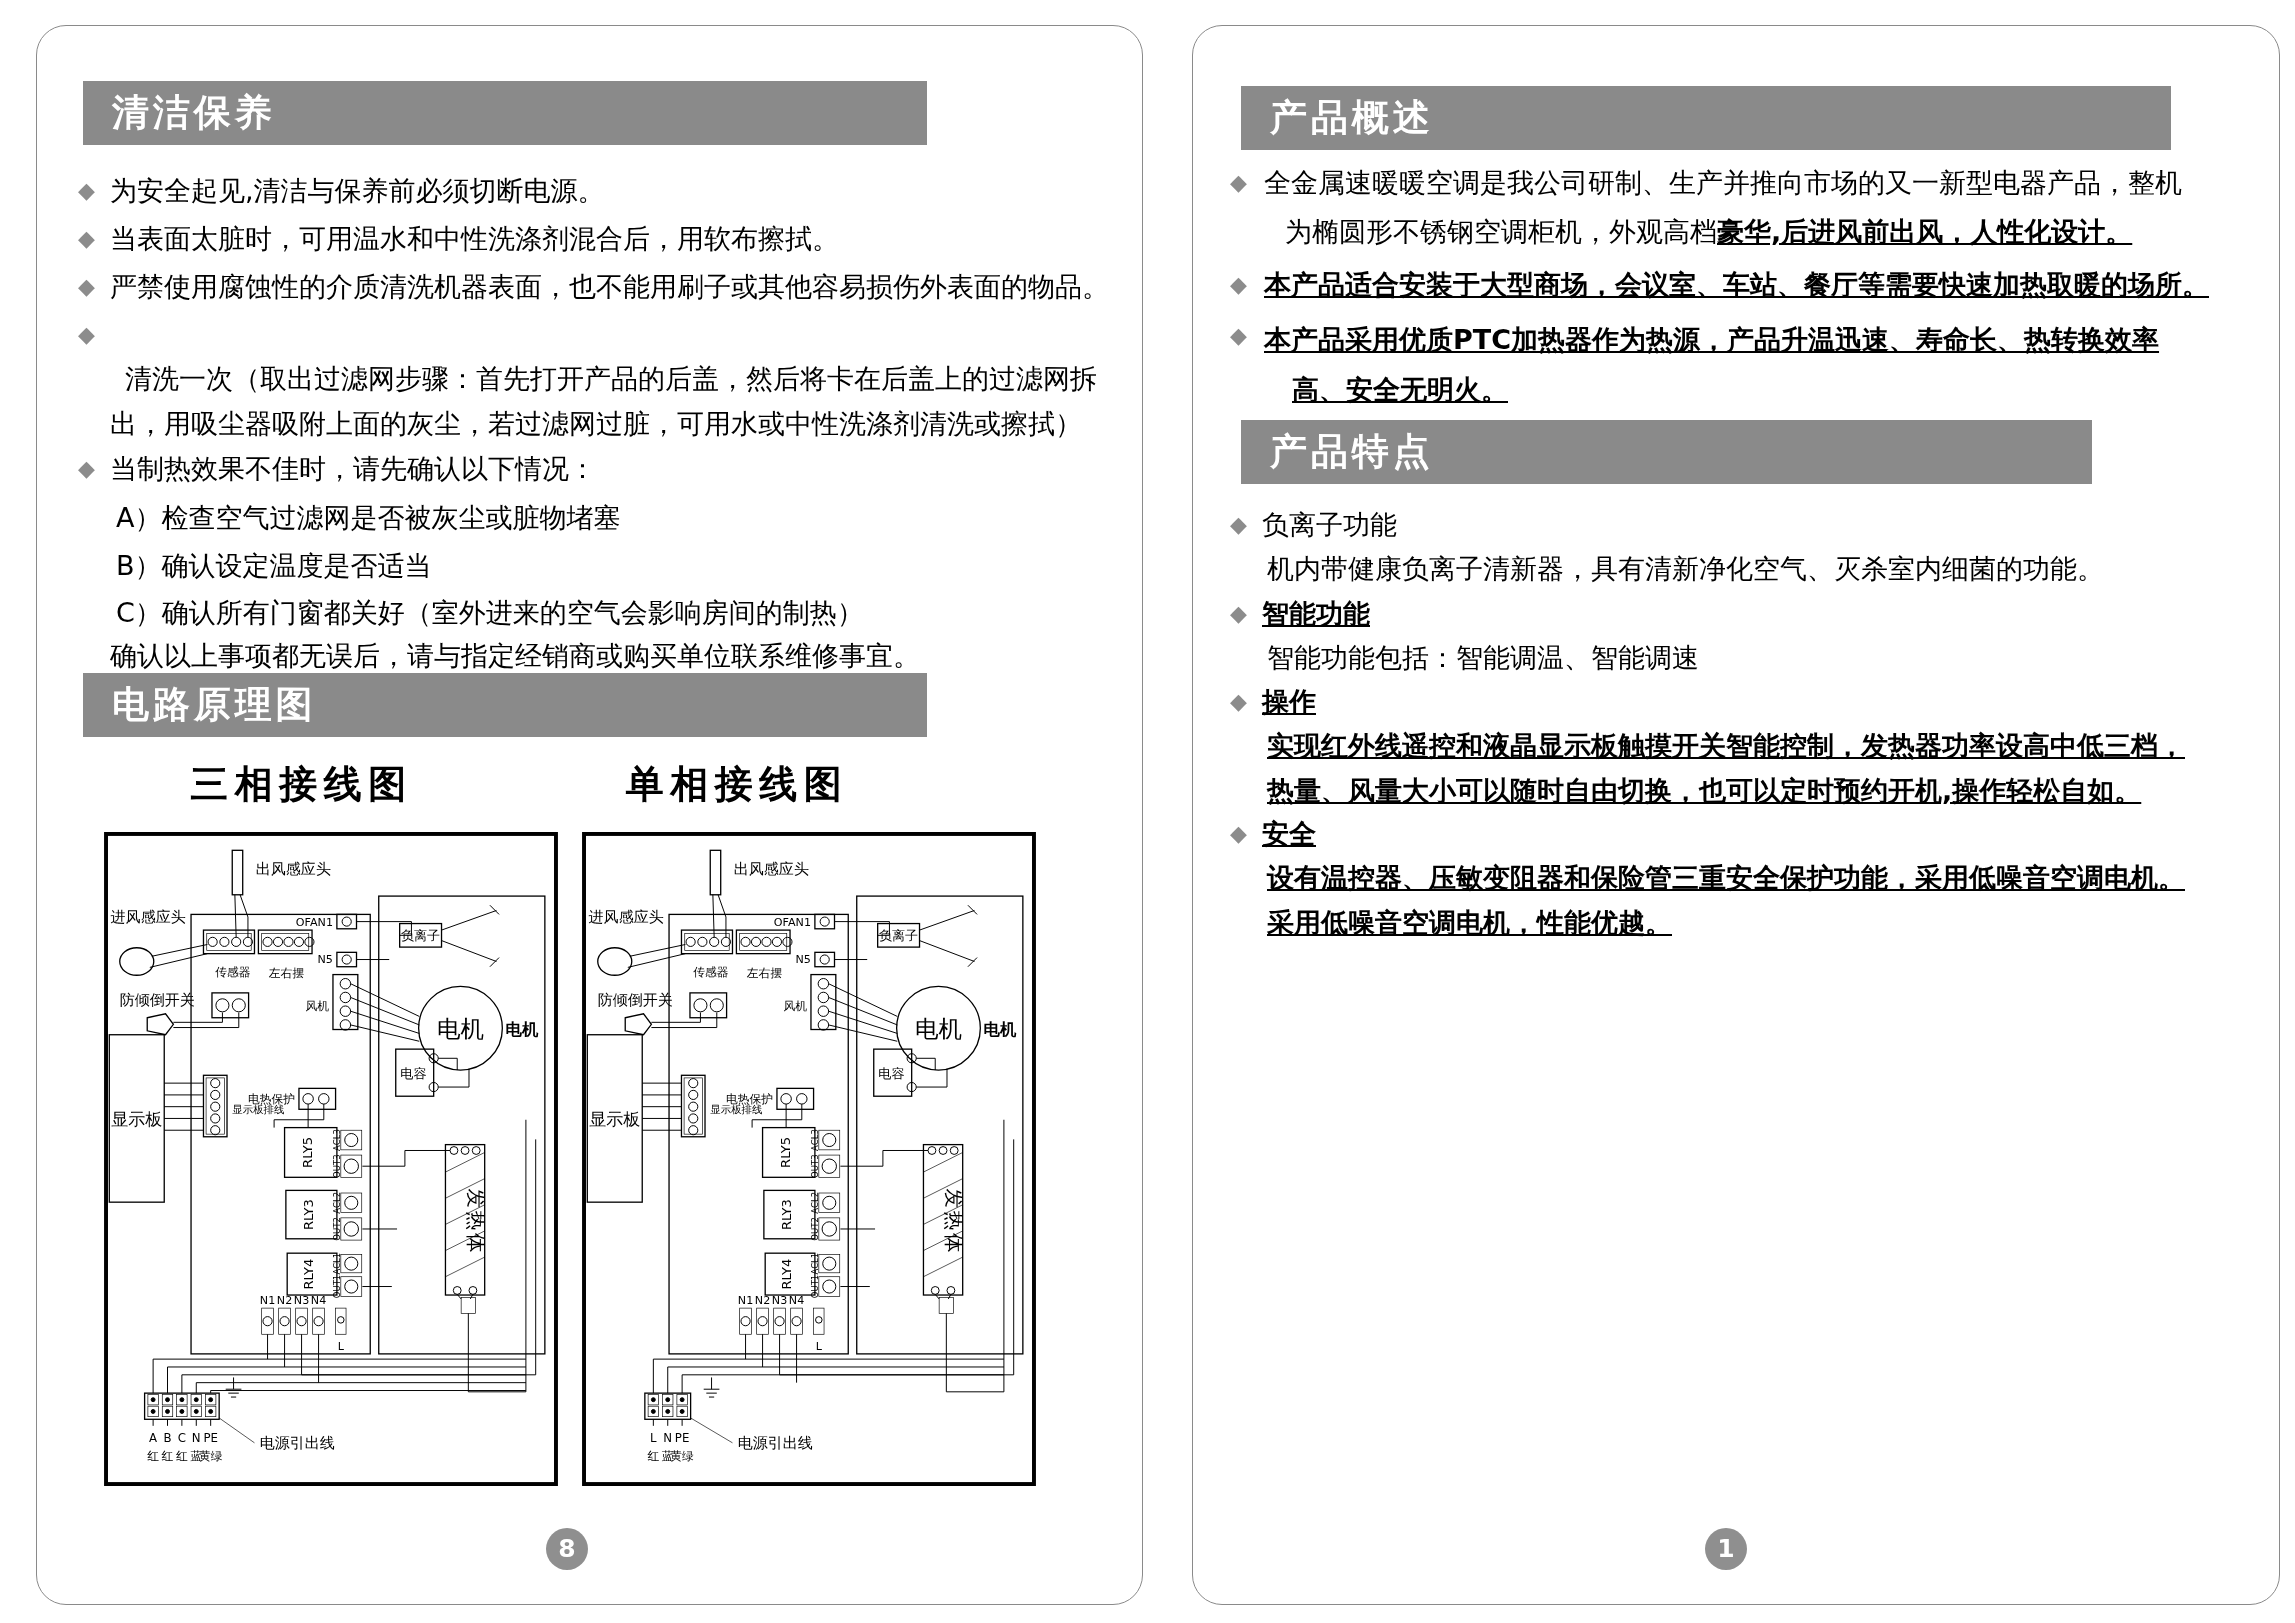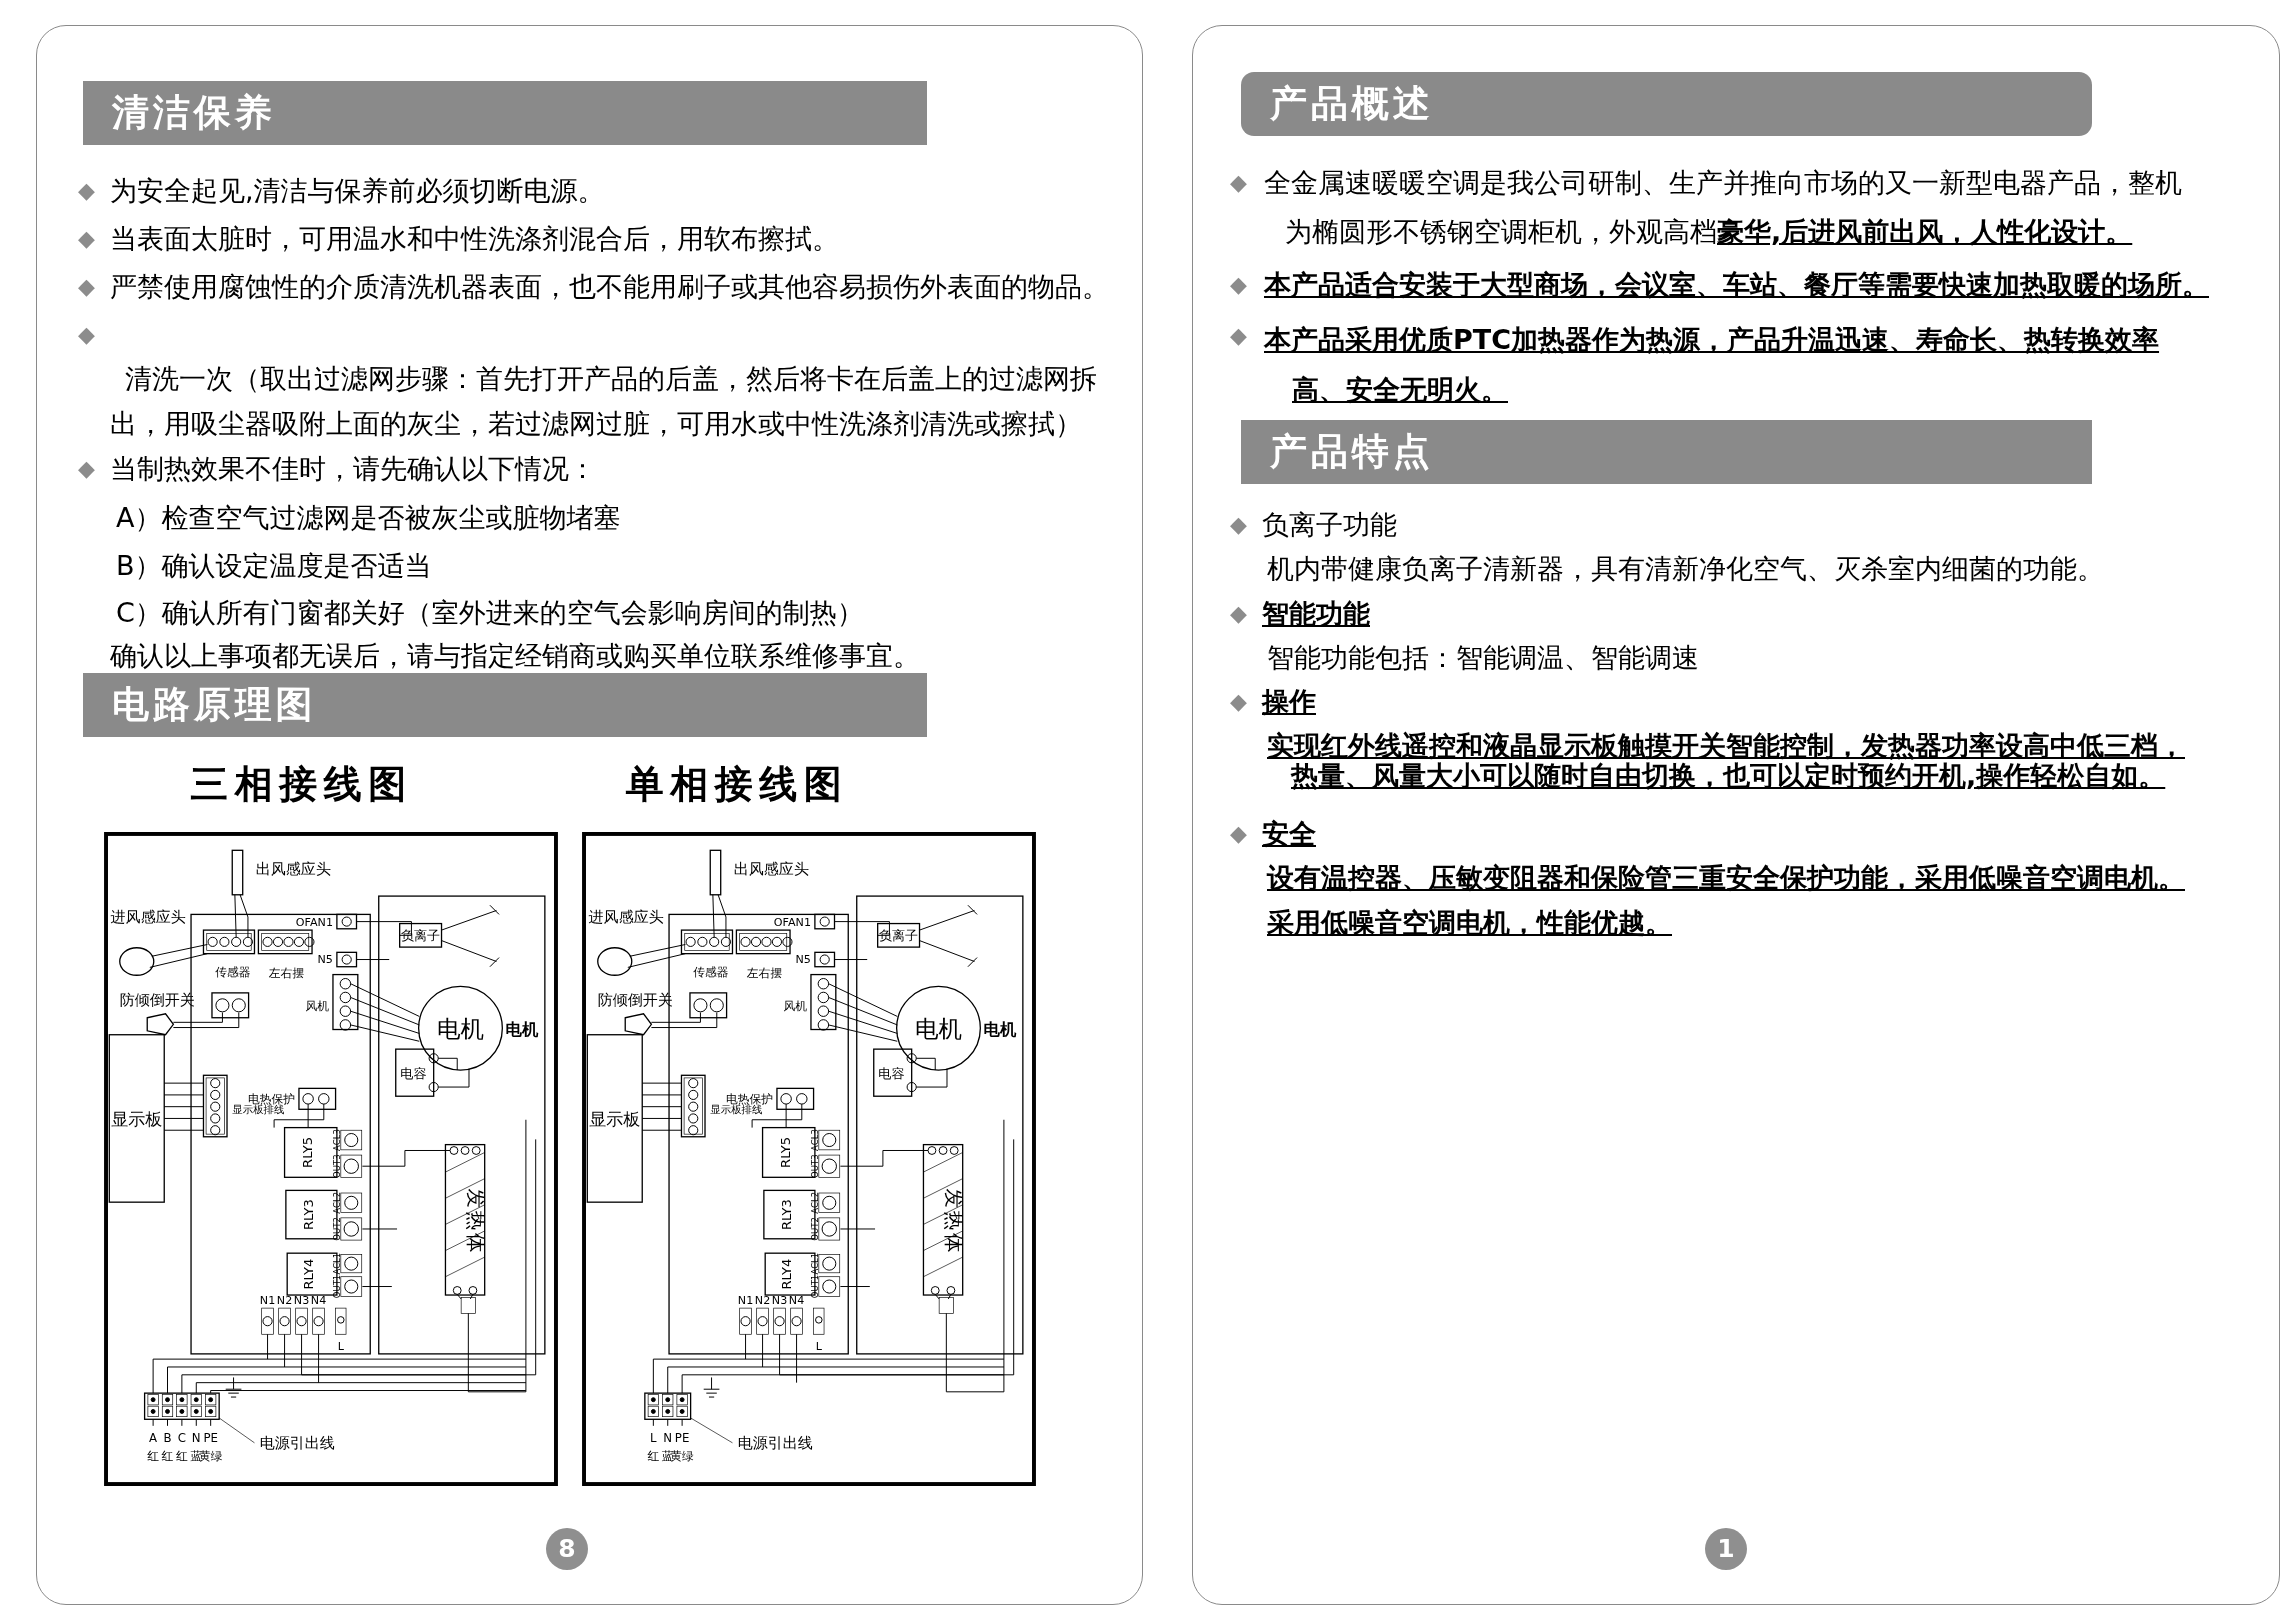--- a/index.html
+++ b/index.html
@@ -571,21 +571,21 @@
             <line x1="166" y1="896" x2="230" y2="934" class="w1"></line>
           </g>
     <text x="238" y="942" class="t23">电源引出线</text>
   </svg>
 </div>
 
     <div class="pagenum" style="left:509px;top:1502px;">8</div>
   </div>
 
   <div class="page" id="page-right">
-    <div class="bar" style="left:48px;top:46px;width:851px;border-radius:13px;">
+    <div class="bar" style="left:48px;top:60px;width:930px;">
       <span>产品概述</span>
     </div>
 
     <span class="diamond" style="left:37px;top:139px;">◆</span>
     <div class="row" style="left:71px;top:139px;">全金属速暖暖空调是我公司研制、生产并推向市场的又一新型电器产品，整机</div>
     <div class="row" style="left:92px;top:188px;">
       <span>为椭圆形不锈钢空调柜机，外观高档</span><span class="b">豪华,后进风前出风，人性化设计。</span>
     </div>
 
     <span class="diamond" style="left:37px;top:241px;">◆</span>
@@ -603,21 +603,21 @@
     <div class="row" style="left:69px;top:481px;">负离子功能</div>
     <div class="row" style="left:74px;top:525px;">机内带健康负离子清新器，具有清新净化空气、灭杀室内细菌的功能。</div>
 
     <span class="diamond" style="left:37px;top:570px;">◆</span>
     <div class="row b" style="left:69px;top:570px;">智能功能</div>
     <div class="row" style="left:74px;top:614px;">智能功能包括：智能调温、智能调速</div>
 
     <span class="diamond" style="left:37px;top:658px;">◆</span>
     <div class="row b" style="left:69px;top:658px;">操作</div>
     <div class="row b" style="left:74px;top:702px;">实现红外线遥控和液晶显示板触摸开关智能控制，发热器功率设高中低三档，</div>
-    <div class="row b" style="left:74px;top:732px;margin-left:24px;">热量、风量大小可以随时自由切换，也可以定时预约开机,操作轻松自如。</div>
+    <div class="row b" style="left:74px;top:747px;">热量、风量大小可以随时自由切换，也可以定时预约开机,操作轻松自如。</div>
 
     <span class="diamond" style="left:37px;top:790px;">◆</span>
     <div class="row b" style="left:69px;top:790px;">安全</div>
     <div class="row b" style="left:74px;top:834px;">设有温控器、压敏变阻器和保险管三重安全保护功能，采用低噪音空调电机。</div>
     <div class="row b" style="left:74px;top:879px;">采用低噪音空调电机，性能优越。</div>
 
     <div class="pagenum" style="left:512px;top:1502px;">1</div>
   </div>
 </div>
 

